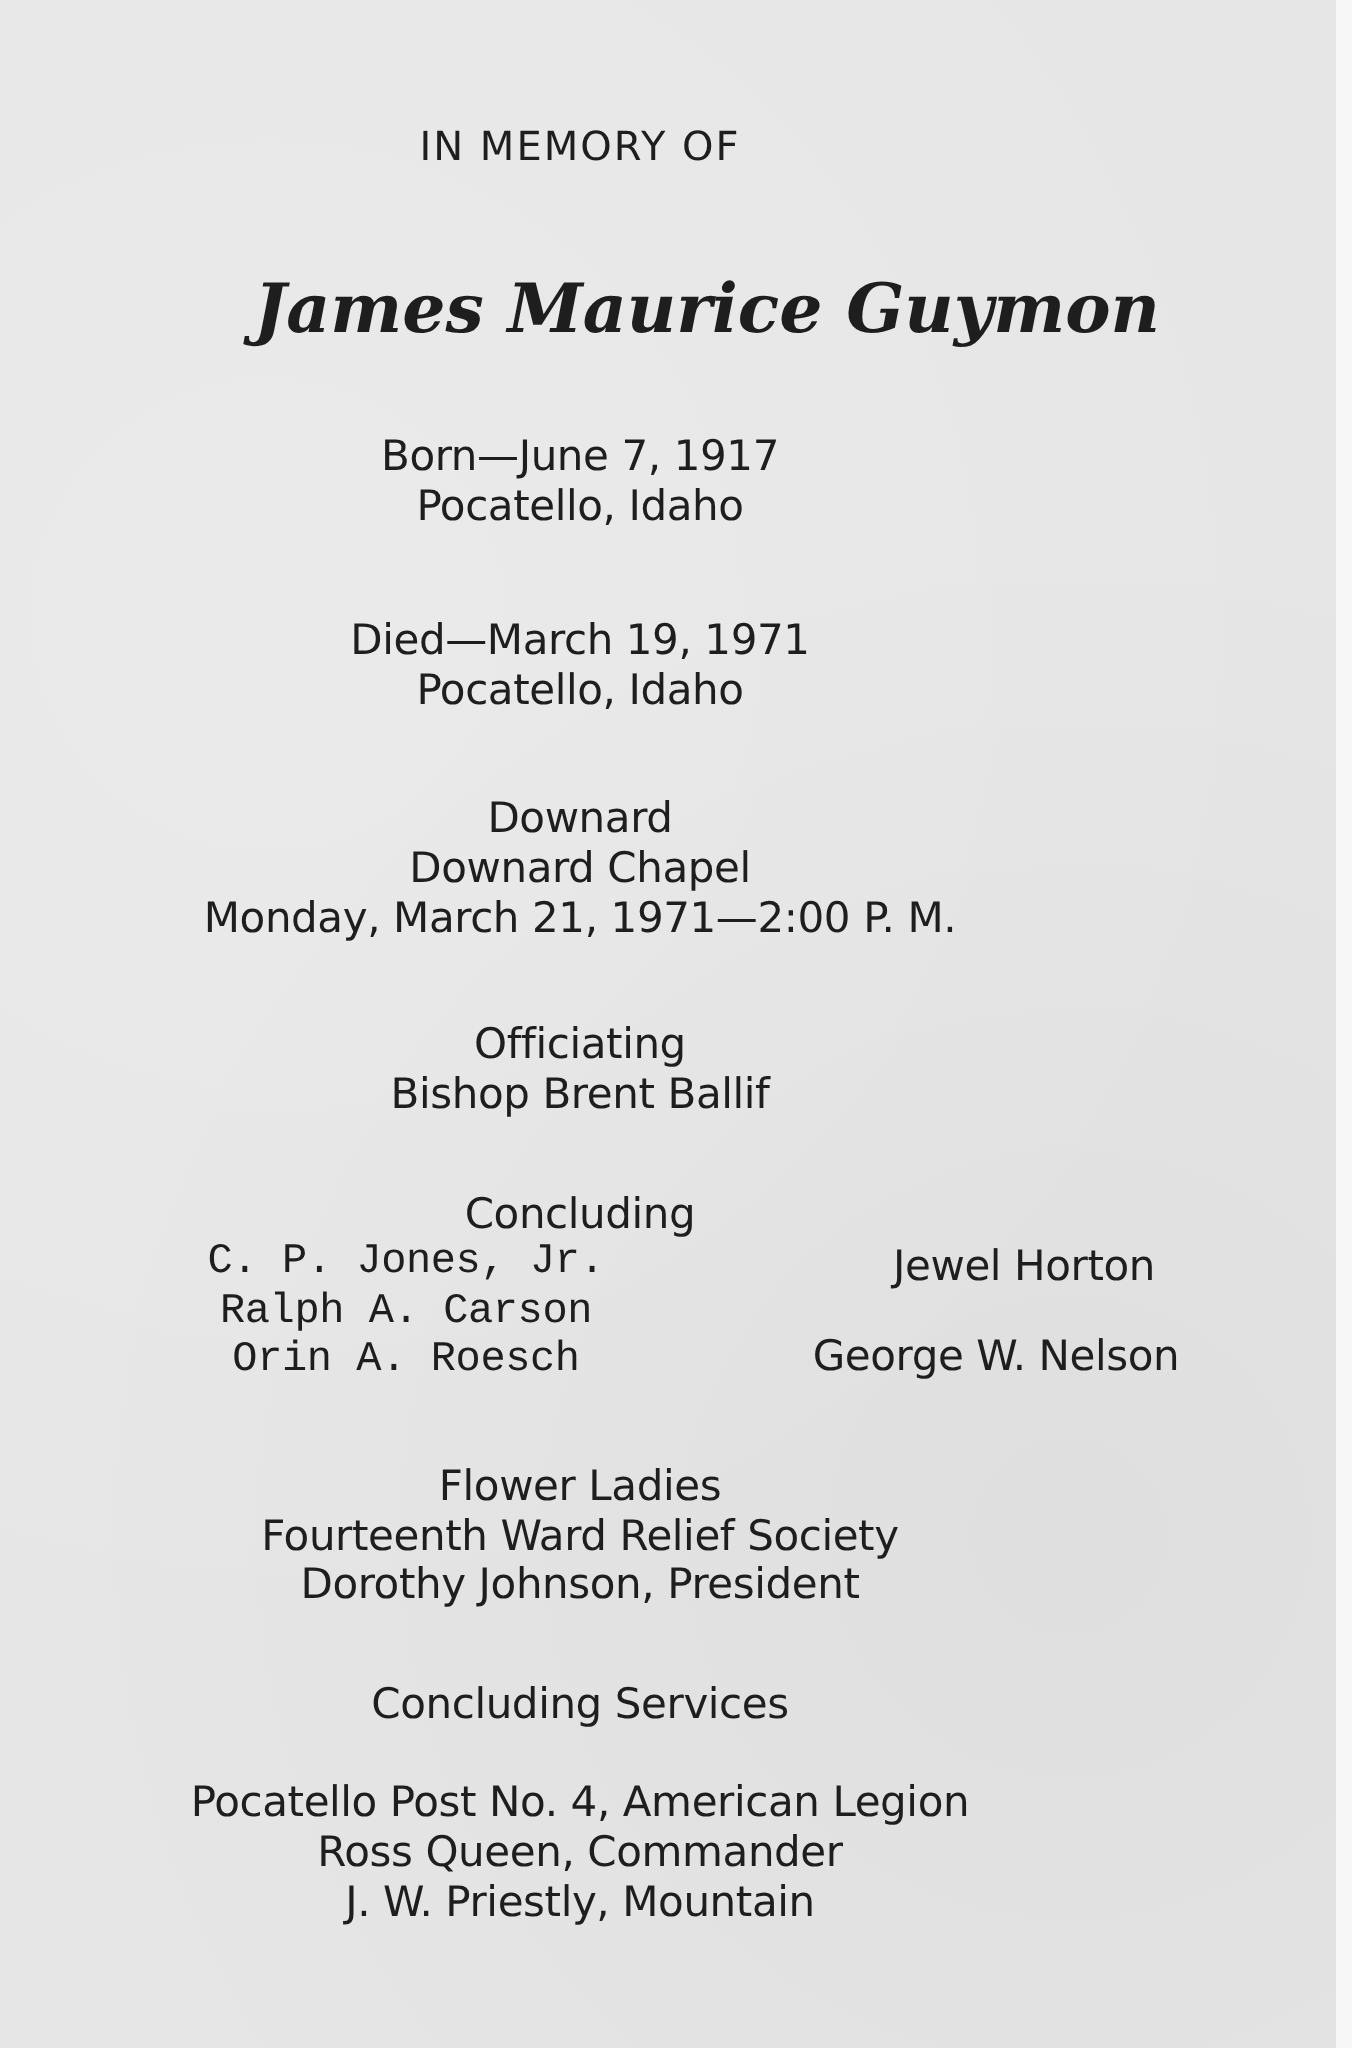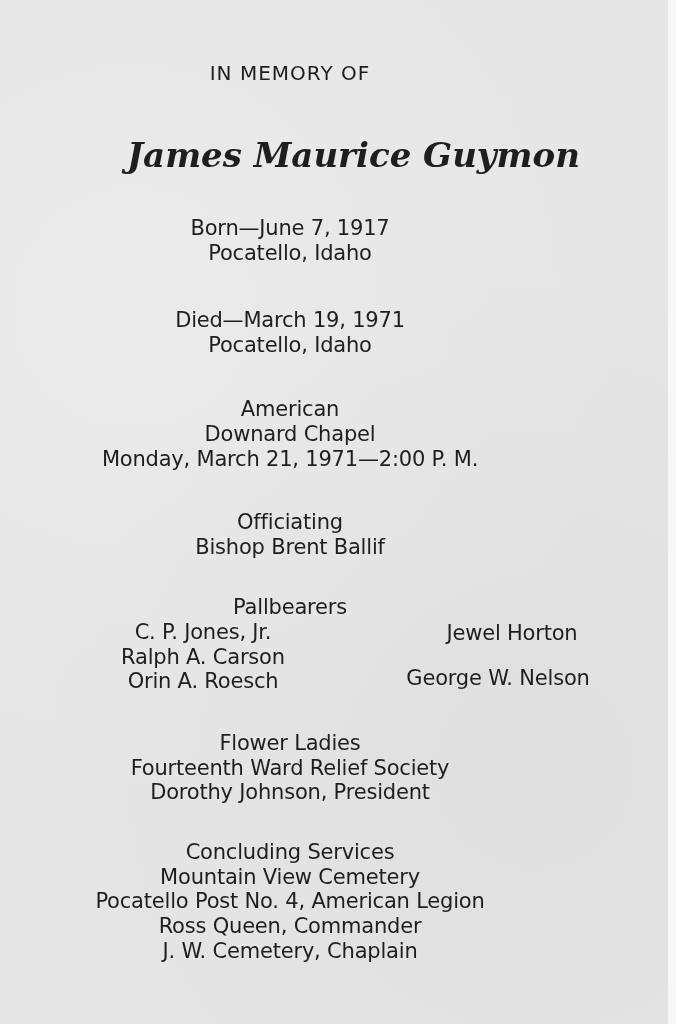--- a/index.html
+++ b/index.html
@@ -59,58 +59,57 @@
     }
     .pb {
       position: absolute;
       font-family: "DejaVu Sans", sans-serif;
       color: #1e1e1e;
       font-size: 21px;
       line-height: 24px;
       white-space: nowrap;
       letter-spacing: -0.2px;
     }
-    .pb.left { text-align: center; left: 88px; width: 230px; }
+    .pb.left { text-align: center; left: 88px; width: 230px; font-family: Liberation Mono, monospace; }
     .pb.right { text-align: center; right: 26px; width: 260px; }
   </style>
 </head>
 <body>
 
 <div class="card">
 
   <div class="line heading" style="top:61px;">IN MEMORY OF</div>
 
   <div class="line script" style="top:135px;">James Maurice Guymon</div>
 
   <div class="line" style="top:216px;">Born—June 7, 1917</div>
   <div class="line" style="top:241px;">Pocatello, Idaho</div>
 
   <div class="line" style="top:308px;">Died—March 19, 1971</div>
   <div class="line" style="top:333px;">Pocatello, Idaho</div>
 
-  <div class="line" style="top:397px;">American</div>
+  <div class="line" style="top:397px;">Downard</div>
   <div class="line" style="top:422px;">Downard Chapel</div>
   <div class="line" style="top:447px;">Monday, March 21, 1971—2:00  P. M.</div>
 
   <div class="line" style="top:510px;">Officiating</div>
   <div class="line" style="top:535px;">Bishop Brent Ballif</div>
 
-  <div class="line" style="top:595px;">Pallbearers</div>
+  <div class="line" style="top:595px;">Concluding</div>
 
   <div class="pb left" style="top:620px;">C. P. Jones, Jr.</div>
   <div class="pb left" style="top:645px;">Ralph A. Carson</div>
   <div class="pb left" style="top:669px;">Orin A. Roesch</div>
 
   <div class="pb right" style="top:621px;">Jewel Horton</div>
   <div class="pb right" style="top:666px; right:40px;">George W. Nelson</div>
 
   <div class="line" style="top:756px;">Fourteenth Ward Relief Society</div>
   <div class="line" style="top:731px;">Flower Ladies</div>
   <div class="line" style="top:780px;">Dorothy Johnson, President</div>
 
   <div class="line" style="top:840px;">Concluding Services</div>
-  <div class="line" style="top:865px;">Mountain View Cemetery</div>
   <div class="line" style="top:889px;">Pocatello Post No. 4, American Legion</div>
   <div class="line" style="top:914px;">Ross Queen, Commander</div>
-  <div class="line" style="top:939px;">J. W. Cemetery, Chaplain</div>
+  <div class="line" style="top:939px;">J. W. Priestly, Mountain</div>
 
 </div>
 <div class="edge"></div>
 
 </body></html>

